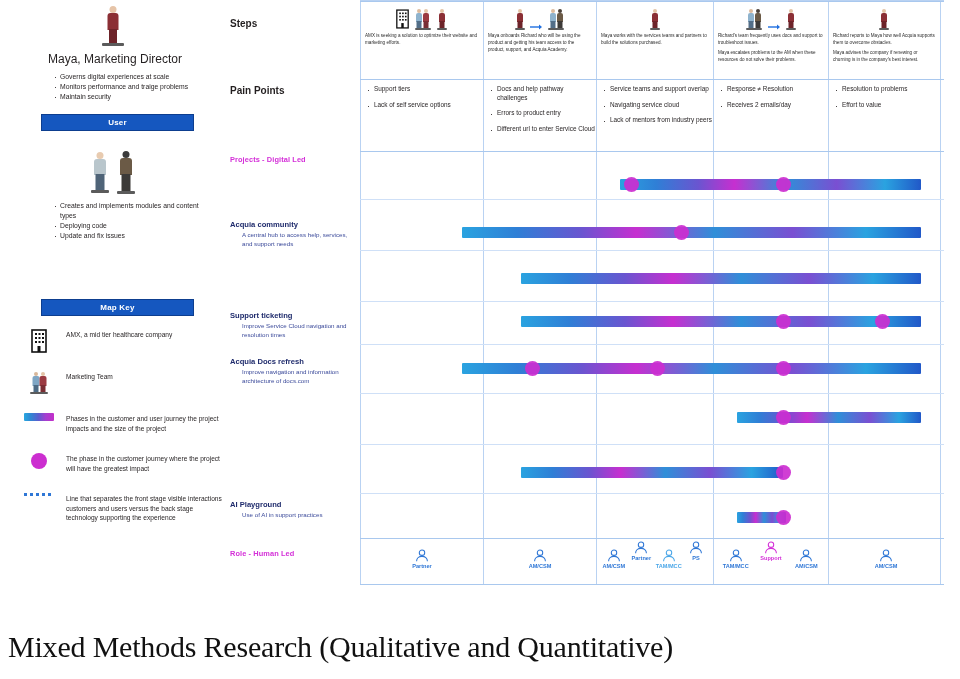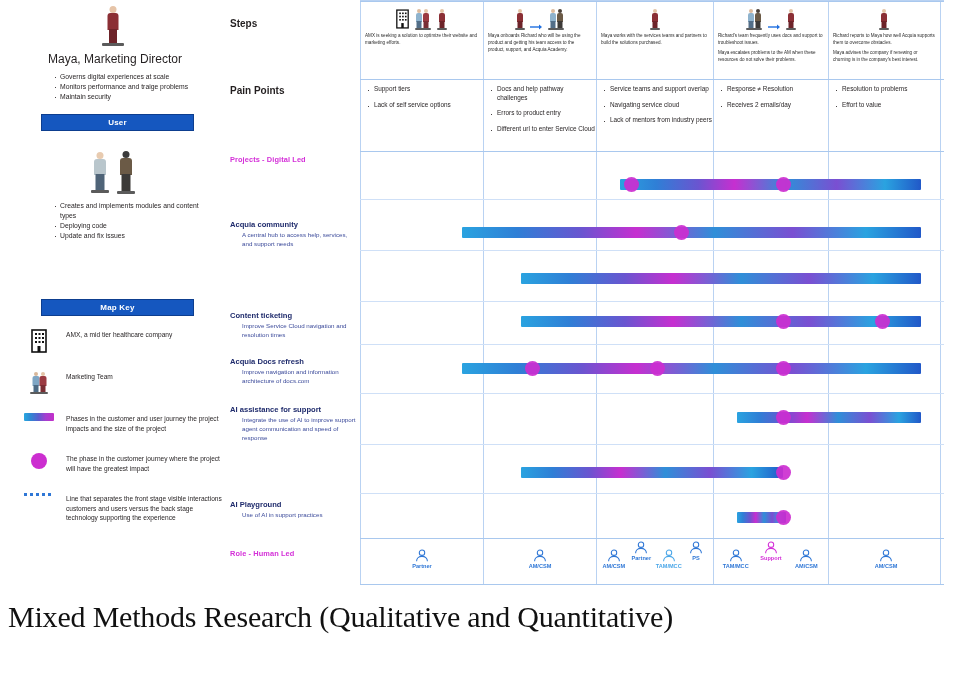--- a/index.html
+++ b/index.html
@@ -75,21 +75,21 @@
   .pain-cell li:before { content:"·"; position:absolute; left:0; top:-1px; font-size:9px; }
 
   .gbar { position:absolute; height:11px; border-radius:1px; }
   .gdot { position:absolute; width:15px; height:15px; border-radius:50%;
           background:#cc2ed0; opacity:.92; }
 
   .role-cell { position:absolute; display:flex; flex-direction:column; align-items:center; }
   .role-label { font-size:5.6px; font-weight:bold; margin-top:0px; }
 
   .caption {
-    position:absolute; left:8px; top:600px; width:944px;
+    position:absolute; left:8px; top:630px; width:944px;
     font-family:"Liberation Serif", serif; font-size:30px; color:#111;
     letter-spacing:-.2px;
   }
 </style>
 </head>
 <body>
 
 <div class="page">
 
   <div class="personas">
@@ -205,30 +205,26 @@
     <div class="col-label" style="position:absolute;left:2px;top:18px;">Steps</div>
     <div class="col-label" style="position:absolute;left:2px;top:85px;">Pain Points</div>
 
     <div class="proj-head" style="position:absolute;left:2px;top:155px;">Projects - Digital Led</div>
 
     <div class="proj-item" style="top:196px;margin-top:24px;">
       <div class="proj-title">Acquia community</div>
       <div class="proj-desc">A central hub to access help, services, and support needs</div>
     </div>
     <div class="proj-item" style="top:311px;">
-      <div class="proj-title">Content ticketing</div>
+      <div class="proj-title">Support ticketing</div>
       <div class="proj-desc">Improve Service Cloud navigation and resolution times</div>
     </div>
     <div class="proj-item" style="top:357px;">
       <div class="proj-title">Acquia Docs refresh</div>
       <div class="proj-desc">Improve navigation and information architecture of docs.com</div>
-    </div>
-    <div class="proj-item" style="top:405px;">
-      <div class="proj-title">AI assistance for support</div>
-      <div class="proj-desc">Integrate the use of AI to improve  support agent communication and speed of response</div>
     </div>
     <div class="proj-item" style="top:500px;">
       <div class="proj-title">AI Playground</div>
       <div class="proj-desc">Use of AI in support practices</div>
     </div>
 
     <div class="proj-head" style="position:absolute;left:2px;top:549px;">Role - Human Led</div>
   </div>
 
   <div class="matrix">

